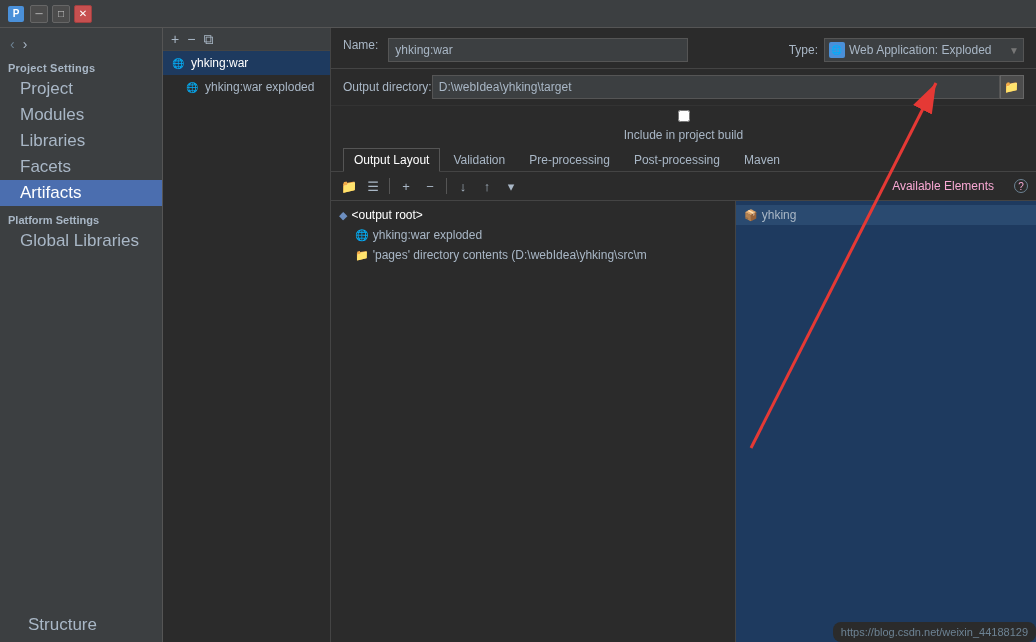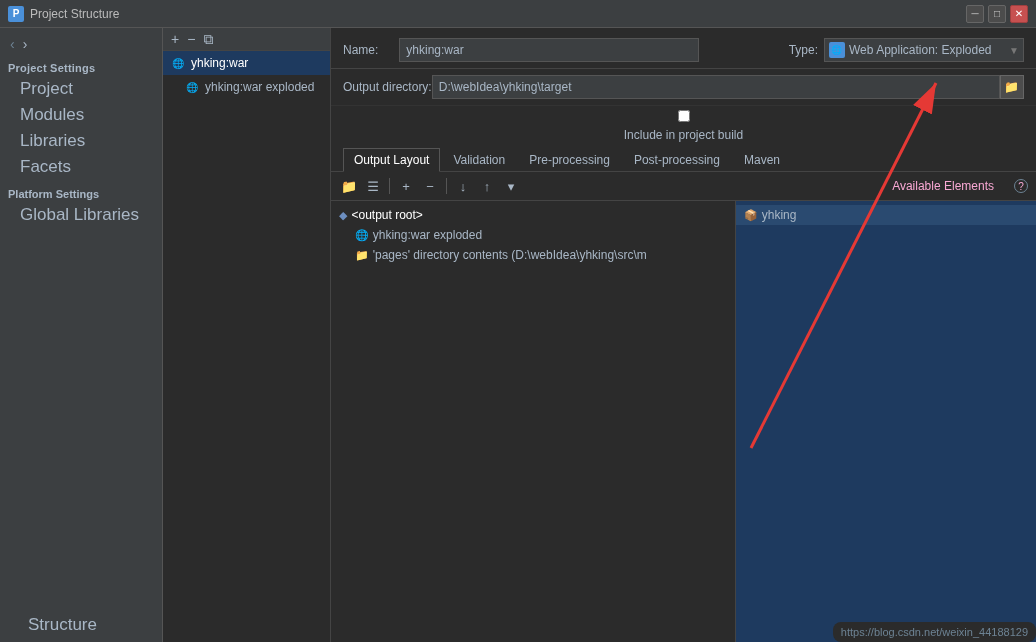--- a/index.html
+++ b/index.html
@@ -184,22 +184,21 @@
     
     .header-fields {
       display: flex;
       align-items: center;
       padding: 10px 12px 6px 12px;
       gap: 8px;
       border-bottom: 1px solid #444;
     }
     .field-group {
       display: flex;
-      align-items: center;
-      gap: 21px;
+      gap: 10px;
     }
     .field-label {
       color: #a9b7c6;
       font-size: 12px;
       white-space: nowrap;
     }
     .field-input {
       background: #3c3f41;
       border: 1px solid #555;
       color: #a9b7c6;
@@ -420,21 +419,20 @@
       width: 100%;
       height: 100%;
       pointer-events: none;
     }
   </style>
 </head>
 <body>
 
 <div class="title-bar">
   <div class="title-bar-icon">P</div>
-  <span class="title-bar-text">Project Structure</span>
   <div class="title-bar-controls">
     <div class="title-btn">─</div>
     <div class="title-btn">□</div>
     <div class="title-btn close">✕</div>
   </div>
 </div>
 
 <div class="main-layout">
 
   <div class="sidebar">
@@ -449,20 +447,23 @@
       <span>Project</span>
     </div>
     <div class="sidebar-item">
       <span>Modules</span>
     </div>
     <div class="sidebar-item">
       <span>Libraries</span>
     </div>
     <div class="sidebar-item">
       <span>Facets</span>
+    </div>
+    <div class="sidebar-item active">
+      <span>Artifacts</span>
     </div>
 
     <div class="platform-header">Platform Settings</div>
 
     <div class="sidebar-item">
       <span>Global Libraries</span>
     </div>
 
     <div class="problems-section">
       <div class="sidebar-item">

